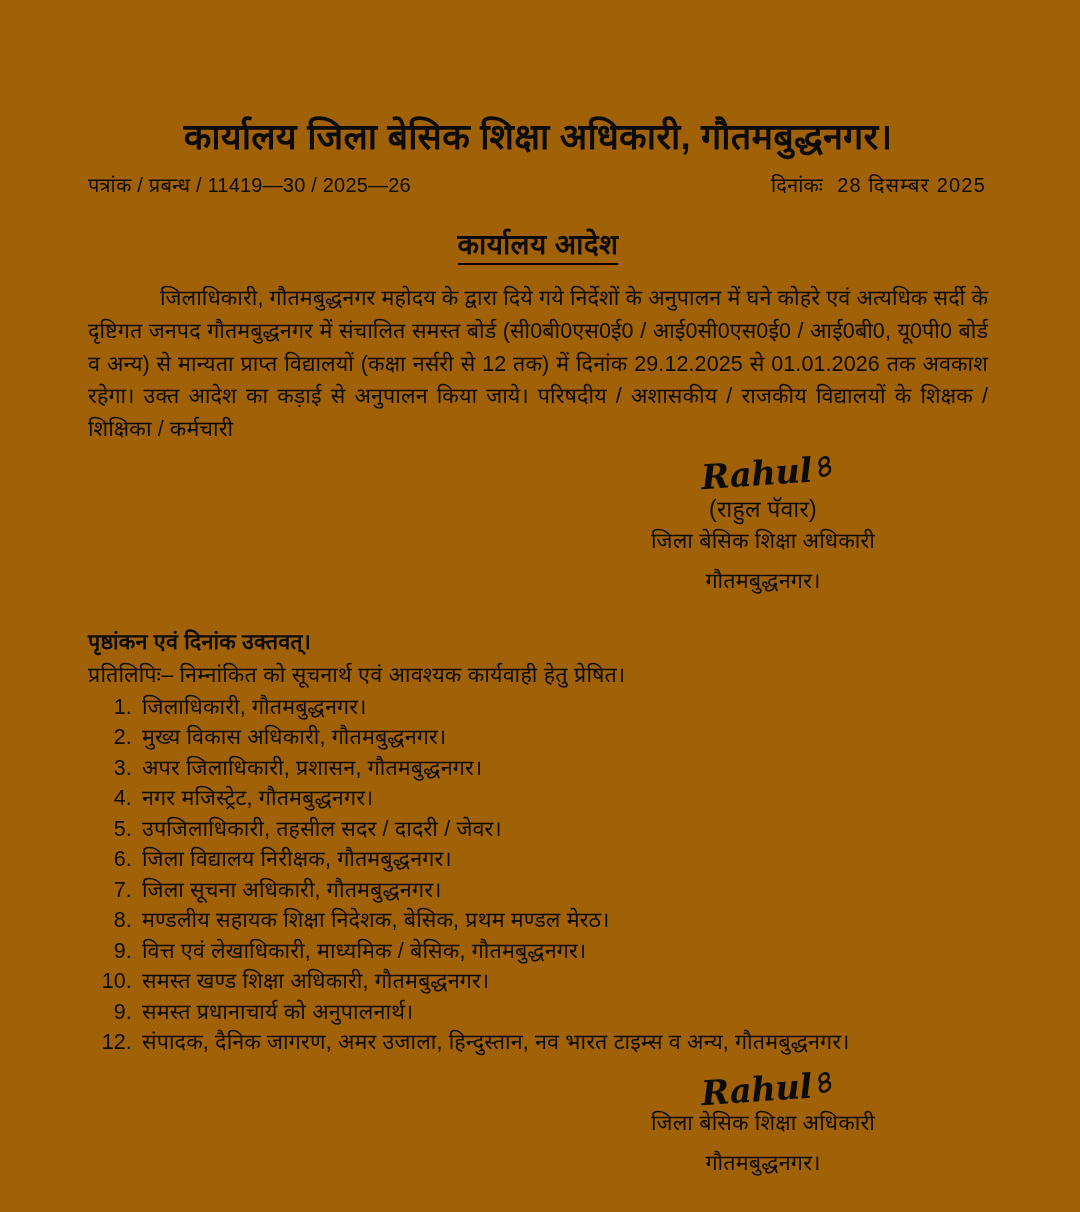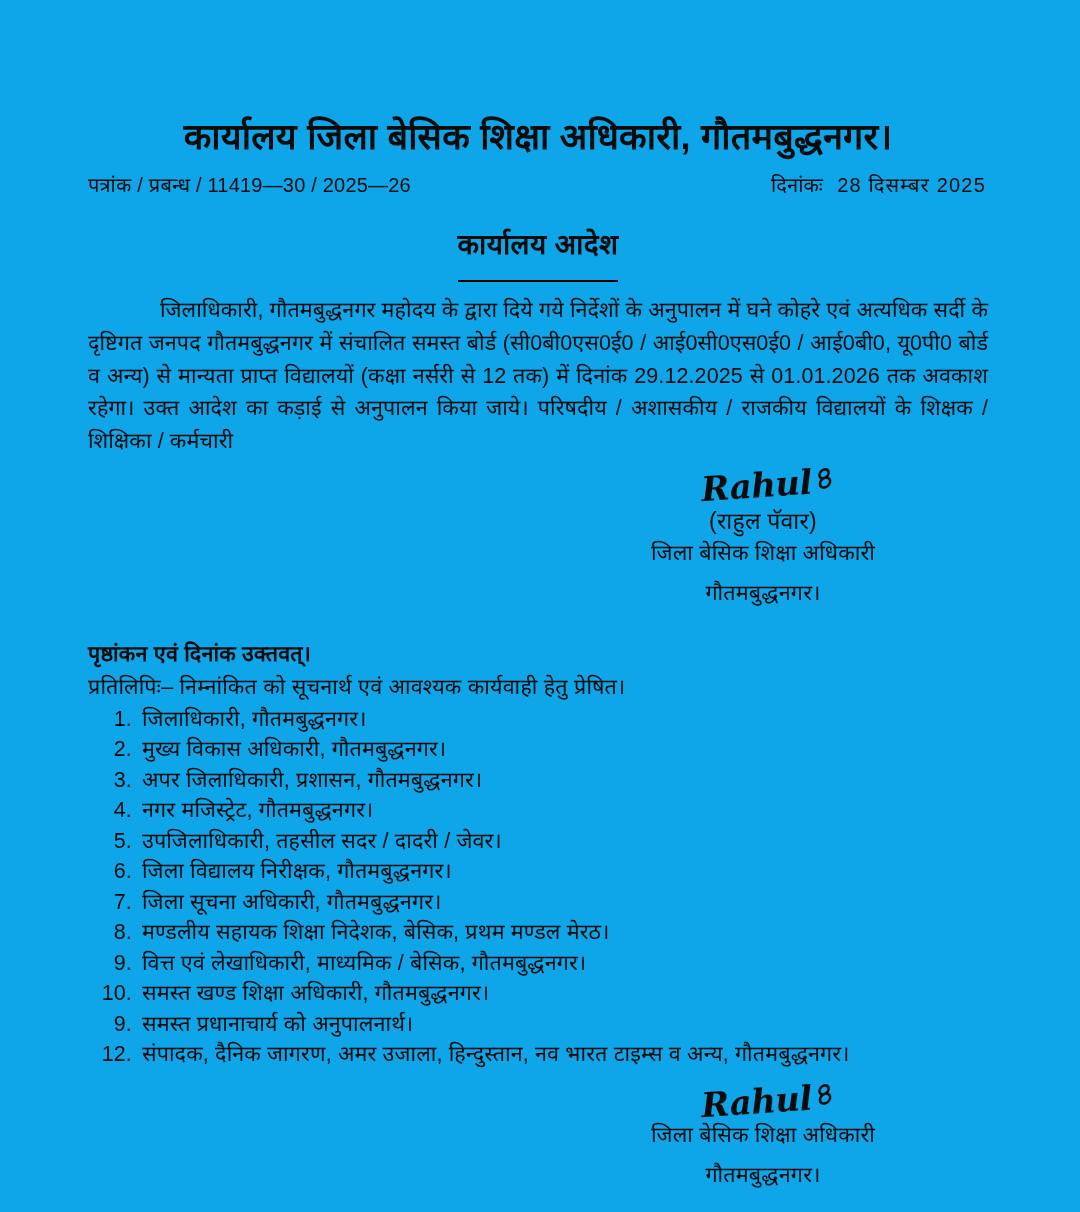--- a/index.html
+++ b/index.html
@@ -15,21 +15,21 @@
     font-family: "Liberation Sans", "DejaVu Sans", sans-serif;
     color: #0b0b0b;
     overflow: hidden;
   }
 
   .page {
     position: absolute;
     left: 0; top: 0;
     width: 1080px;
     height: 1212px;
-    background: #0ea5e9;
+    background: #a16207;
   }
 
   .content {
     position: absolute;
     left: 88px;
     top: 0;
     width: 900px;
   }
 
   
@@ -59,26 +59,26 @@
 
   .order-heading {
     text-align: center;
     font-size: 28px;
     font-weight: 700;
     margin-top: 26px;
     letter-spacing: 0.4px;
   }
   .order-heading span {
     border-bottom: 2px solid #000;
-    padding-bottom: 20px;
+    padding-bottom: 3px;
   }
 
   
   .body-para {
-    margin-top: 32px;
+    margin-top: 20px;
     font-size: 21.5px;
     line-height: 1.52;
     text-align: justify;
     text-justify: inter-word;
     text-indent: 72px;
     letter-spacing: 0.1px;
   }
 
   
   .sign-block {

